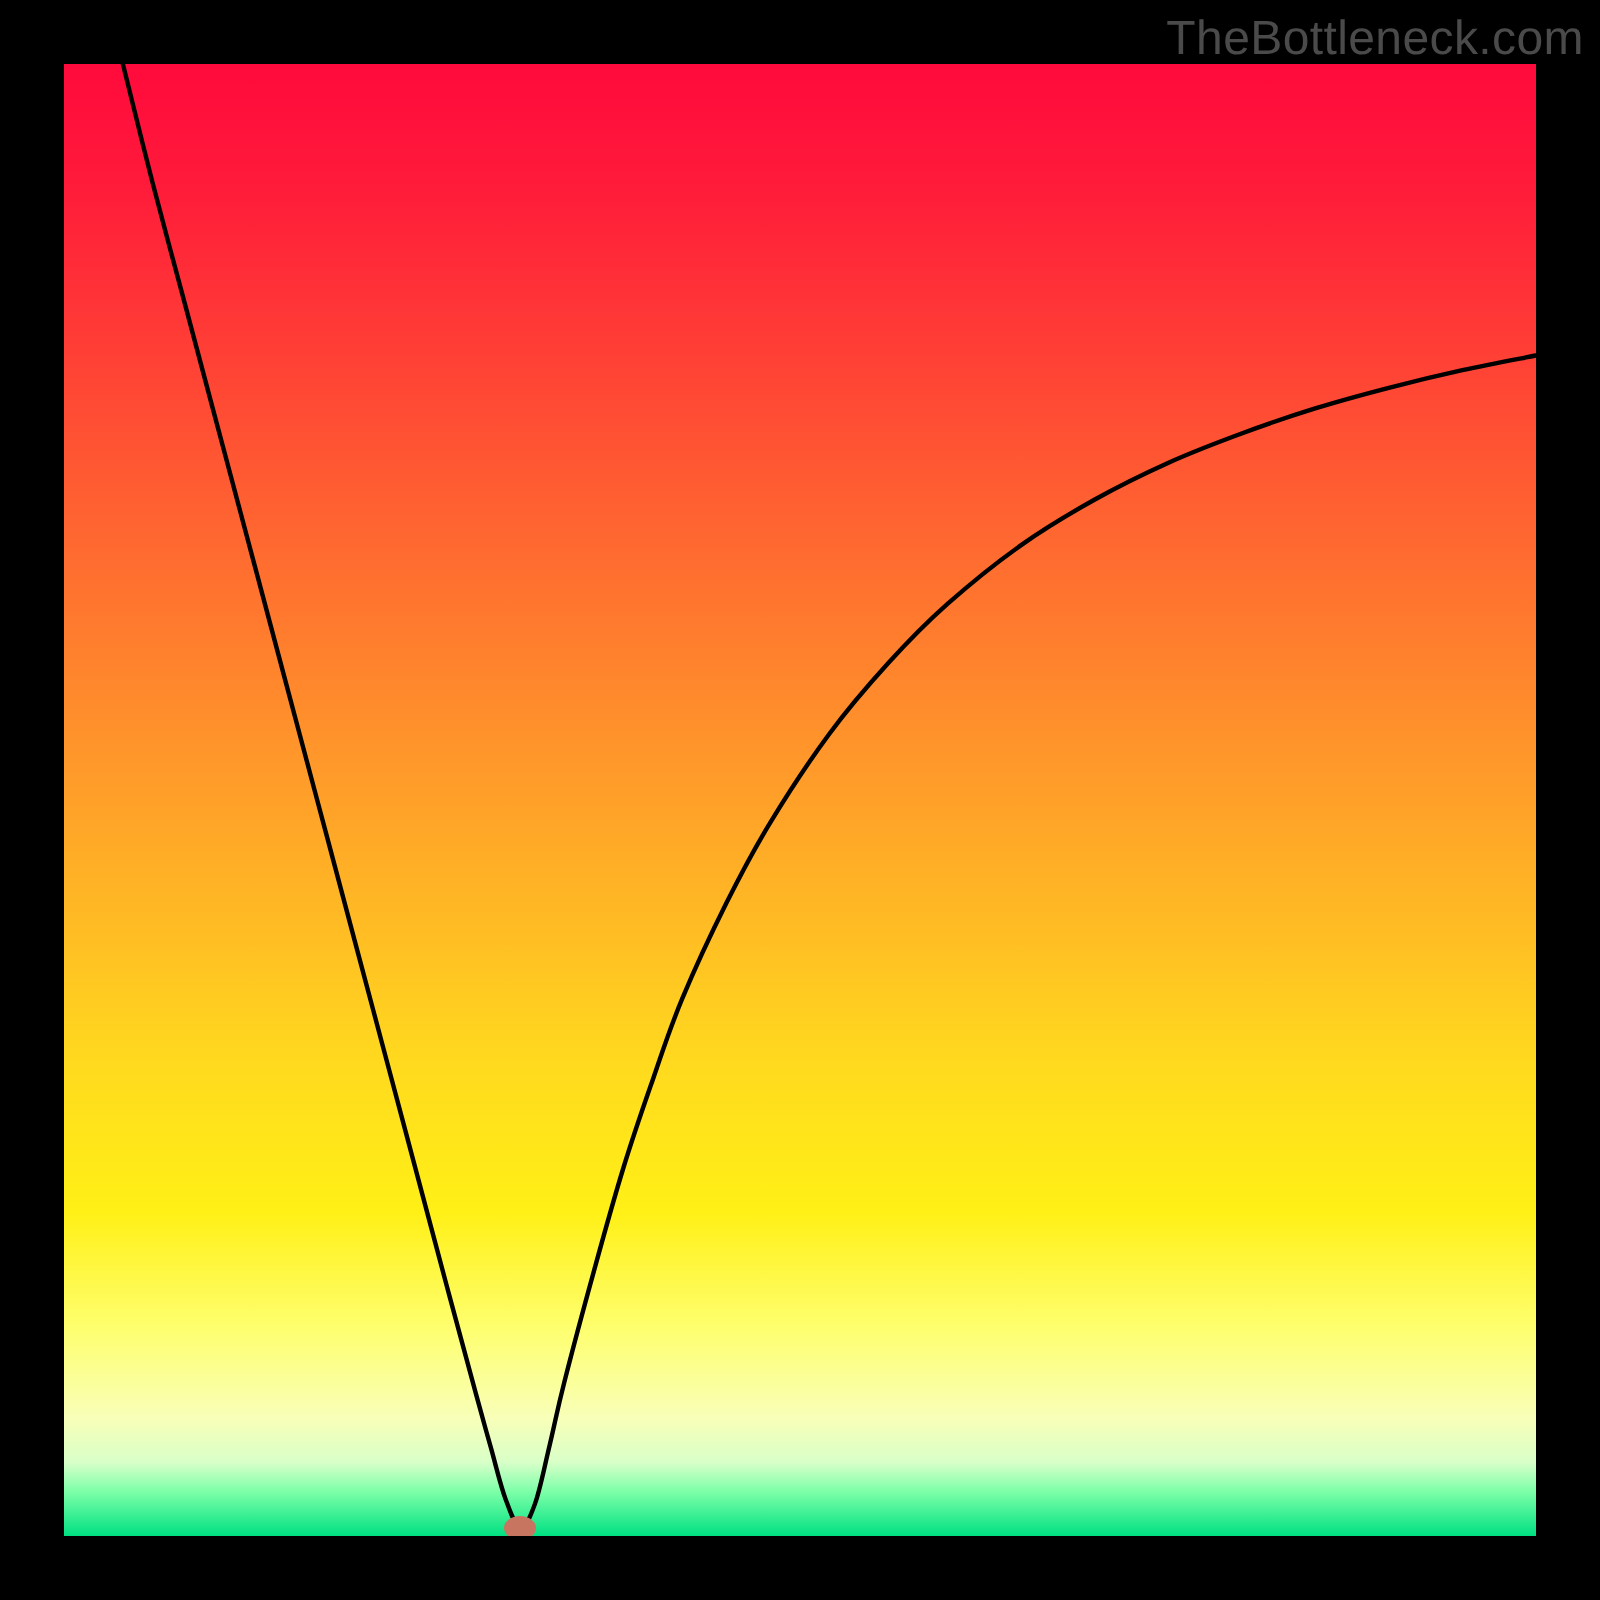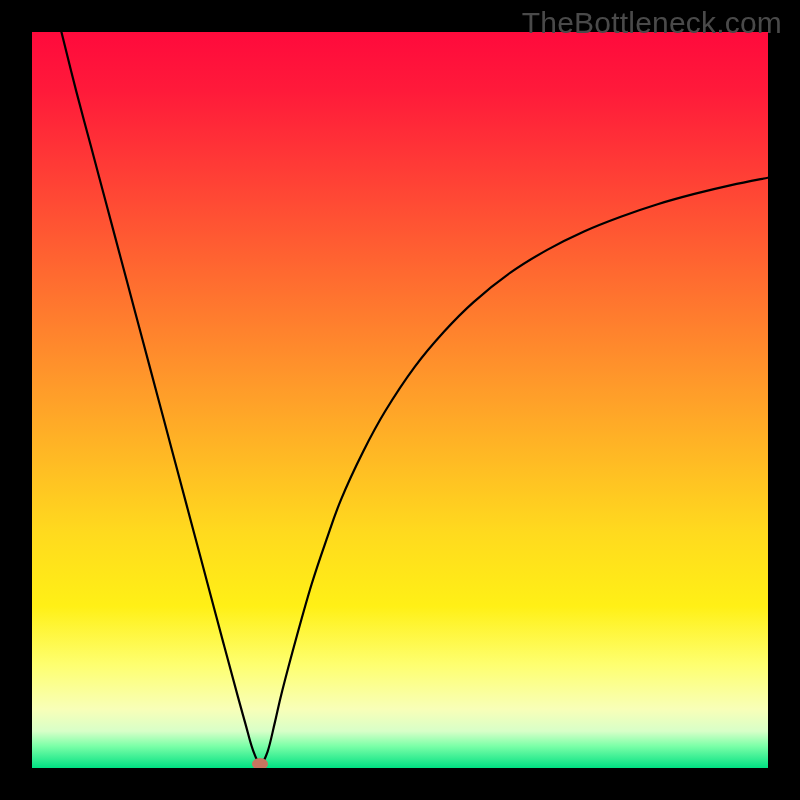--- a/index.html
+++ b/index.html
@@ -10,23 +10,23 @@
   body {
     width: 800px;
     height: 800px;
     background: #000;
     position: relative;
     font-family: Arial, Helvetica, sans-serif;
   }
   .watermark {
     position: absolute;
     top: 6px;
-    right: 18px;
+    right: 8px;
     color: #4a4a4a;
-    font-size: 30px;
+    font-size: 24px;
     font-weight: 500;
     z-index: 10;
     letter-spacing: 0.2px;
   }
   .plot-area {
     position: absolute;
     left: 32px;
     top: 32px;
     width: 736px;
     height: 736px;

